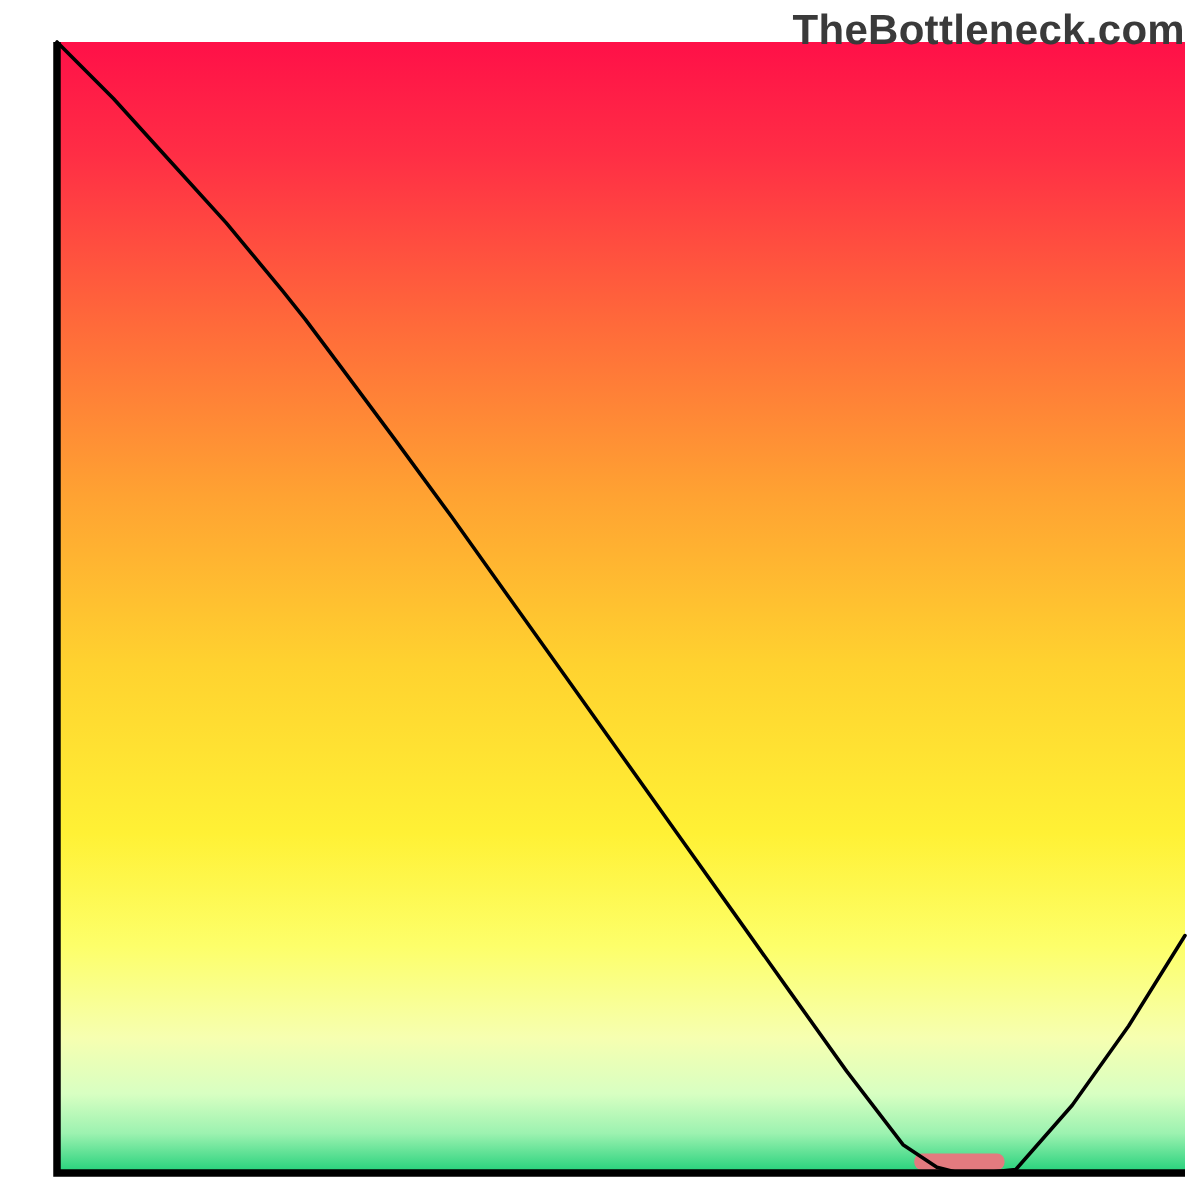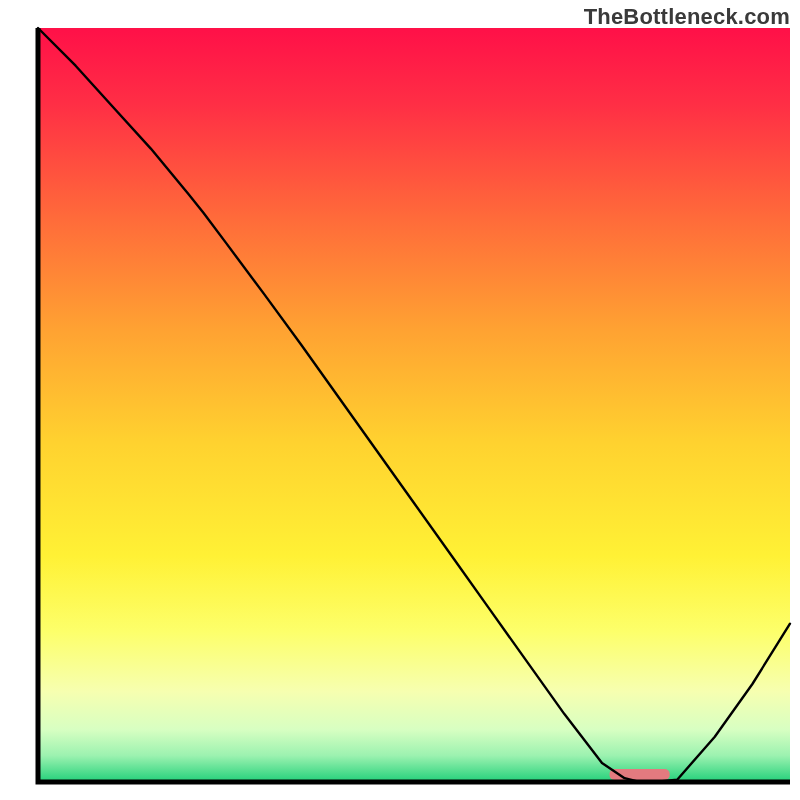--- a/index.html
+++ b/index.html
@@ -13,21 +13,21 @@
   }
   .wrap {
     position: relative;
     width: 800px;
     height: 800px;
   }
   .watermark {
     position: absolute;
     top: 4px;
     right: 10px;
-    font-size: 22px;
+    font-size: 28px;
     font-weight: bold;
     color: #3a3a3a;
     letter-spacing: 0.2px;
     text-align: right;
   }
   svg { display: block; }
 </style>
 </head>
 <body>
 

